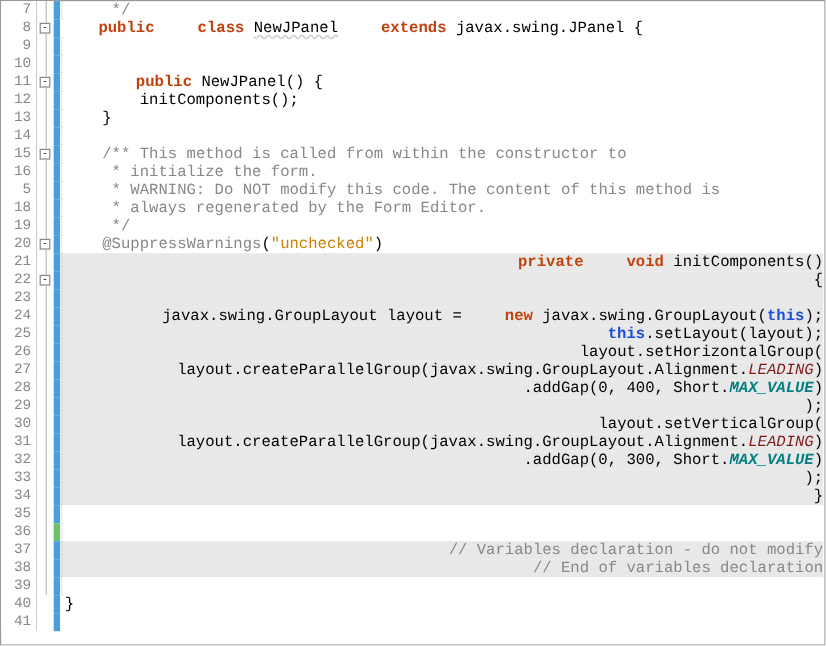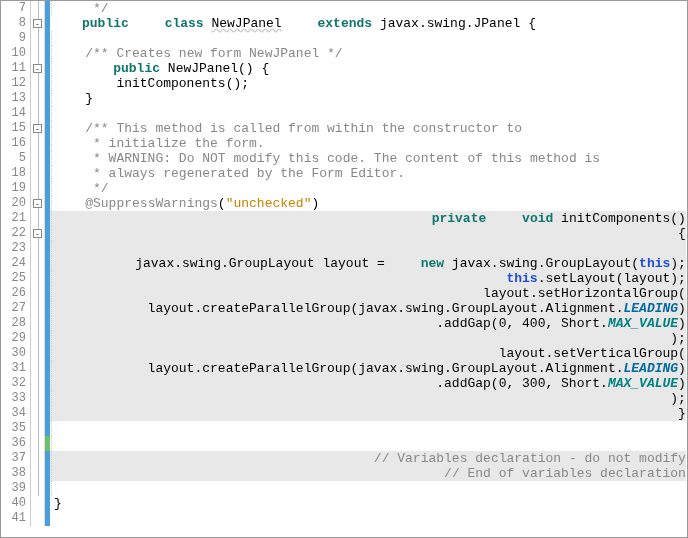--- a/index.html
+++ b/index.html
@@ -10,30 +10,30 @@
   .fold-col { width: 14px; border-right: 1px solid #ddd; background: #fff; display: flex; align-items: center; justify-content: center; user-select: none; position: relative; }
   .fold-col::after { content:""; position:absolute; top:0; bottom:0; left:50%; width:0; }
   .fold-line::after { border-left: 1px solid #bbb; }
   .fold-icon { width: 9px; height: 9px; border: 1px solid #888; font-size: 8px; line-height: 7px; text-align: center; background: #fff; z-index: 1; cursor: pointer; }
   .diff-col { width: 5px; background: #fff; }
   .diff-blue { background: #4a9edb; }
   .diff-green { background: #6bc16b; }
   .code { flex: 1; white-space: pre; padding-left: 4px; color: #000; position: relative; }
   .code-hl { background: #e8e8e8; text-align: right; }
   .guide::before { content:""; position:absolute; left:1px; top:0; bottom:0; border-left: 1px dotted #ccc; }
-  .kw { color: #0f766e; font-weight: bold; padding-left: 28px; }
+  .kw { color: #c2410c; font-weight: bold; padding-left: 28px; }
   .cm { color: #888; }
   .str { color: #d08000; }
   .num { color: #000; }
   .const { color: #008080; font-style: italic; font-weight: bold; }
   .ann { color: #888; }
   .cls { color: #000; }
   .cls-u { text-decoration: underline wavy #ccc; }
   .this { color: #1d4ed8; font-weight: bold; }
-  .lead { color: #0369a1; font-style: italic; font-weight: bold; margin-top: 44px; }
+  .lead { color: #7f1d1d; font-style: italic; font-weight: normal; margin-top: 44px; }
   .wrap { display: flex; flex-direction: column; }
 </style>
 </head>
 <body>
 
 <div class="editor">
   <div class="wrap" id="rows">
       <div class="line-row">
         <div class="ln">7</div>
         <div class="fold-col fold-line"></div>
@@ -51,21 +51,21 @@
       <div class="line-row">
         <div class="ln">9</div>
         <div class="fold-col fold-line"></div>
         <div class="diff-col diff-blue"></div>
         <div class="code guide"><span></span></div>
       </div>
       <div class="line-row">
         <div class="ln">10</div>
         <div class="fold-col fold-line"></div>
         <div class="diff-col diff-blue"></div>
-        <div class="code guide"><span>    </span><span class="cm">/** Creates new form NewJPanel */</span></div>
+        <div class="code guide"><span>    </span></div>
       </div>
       <div class="line-row">
         <div class="ln">11</div>
         <div class="fold-col fold-line">
           <div class="fold-icon">-</div>
         </div>
         <div class="diff-col diff-blue"></div>
         <div class="code guide"><span>    </span><span class="kw">public</span><span> NewJPanel() {</span></div>
       </div>
       <div class="line-row">

